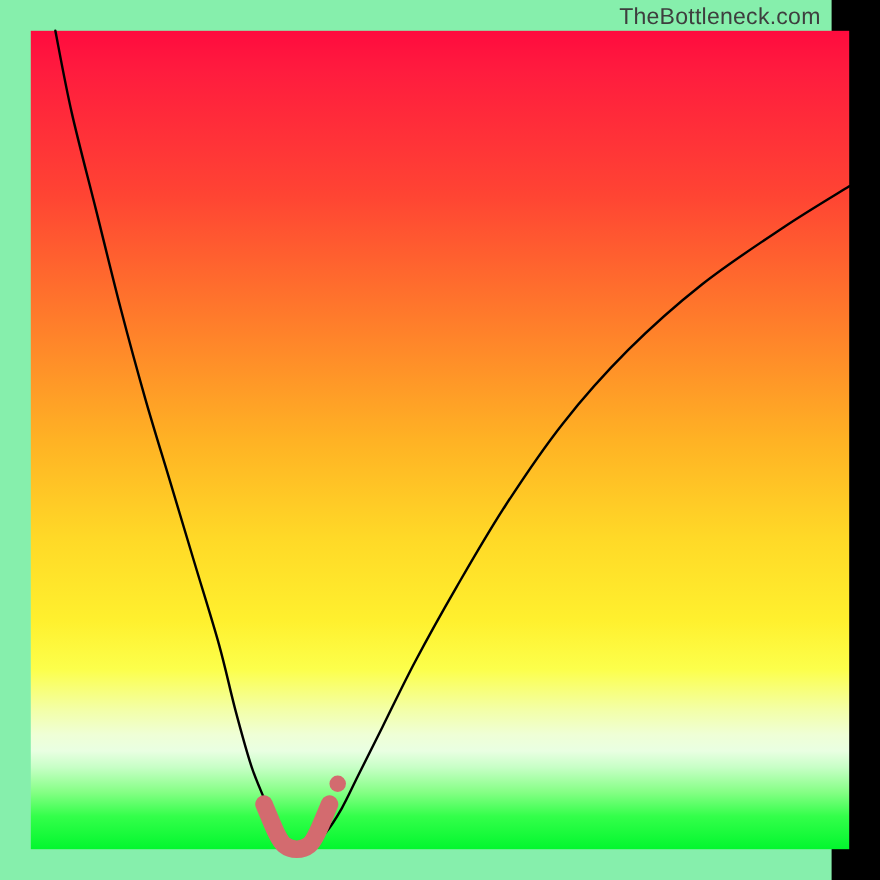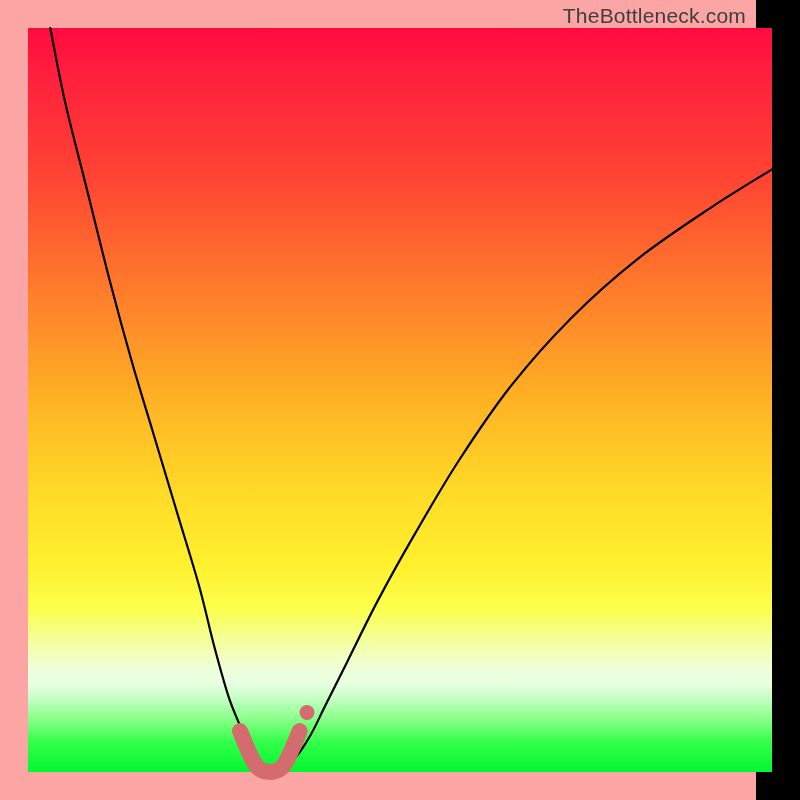--- a/index.html
+++ b/index.html
@@ -10,21 +10,21 @@
     background: #000;
     overflow: hidden;
     font-family: Arial, Helvetica, sans-serif;
   }
   .frame {
     position: absolute;
     left: 0;
     top: 0;
     width: 756px;
     height: 800px;
-    background: #fca5a5;
+    background: #86efac;
   }
   .plot {
     position: absolute;
     left: 28px;
     top: 28px;
     width: 744px;
     height: 744px;
     
     background: linear-gradient(
       to bottom,

